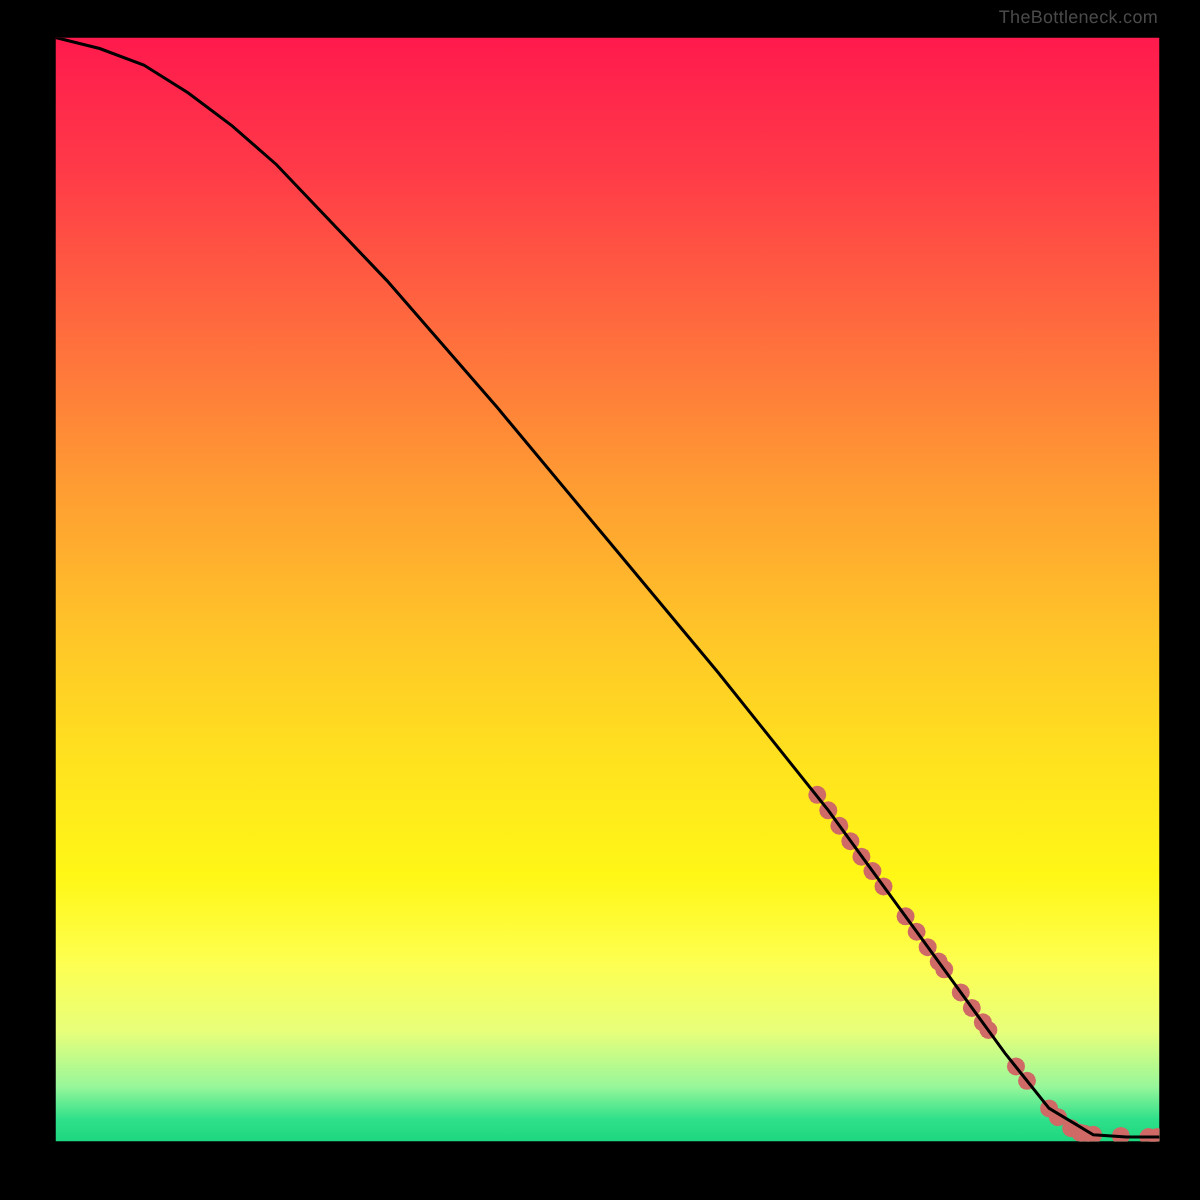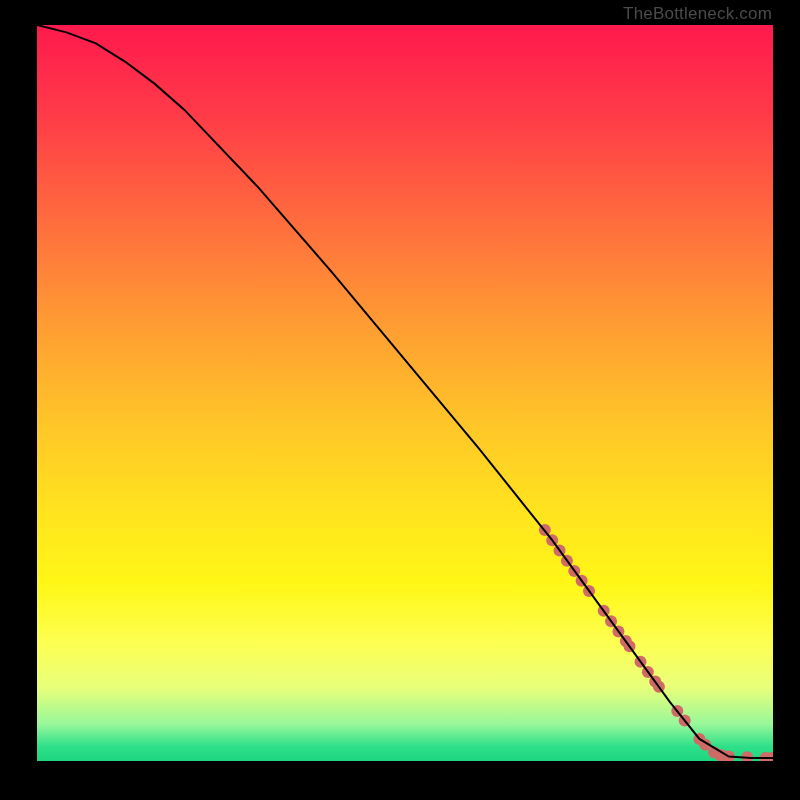--- a/index.html
+++ b/index.html
@@ -42,21 +42,21 @@
       #98f79a 95%,
       #2fe08a 98%,
       #1dd67f 100%
     );
   }
   .watermark {
     position: absolute;
     top: 4px;
     right: 28px;
     color: #4a4a4a;
-    font-size: 17px;
+    font-size: 12px;
     font-weight: 500;
     letter-spacing: 0.2px;
     pointer-events: none;
   }
   svg.curve {
     position: absolute;
     inset: 0;
     width: 100%;
     height: 100%;
     overflow: visible;

